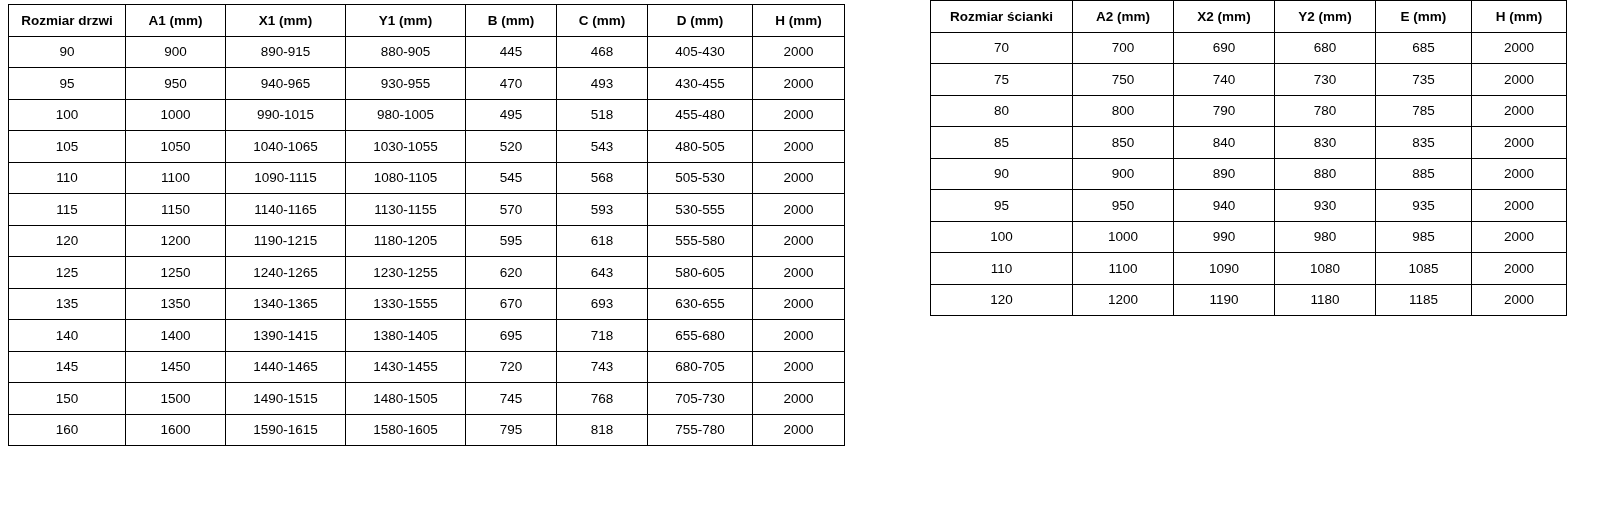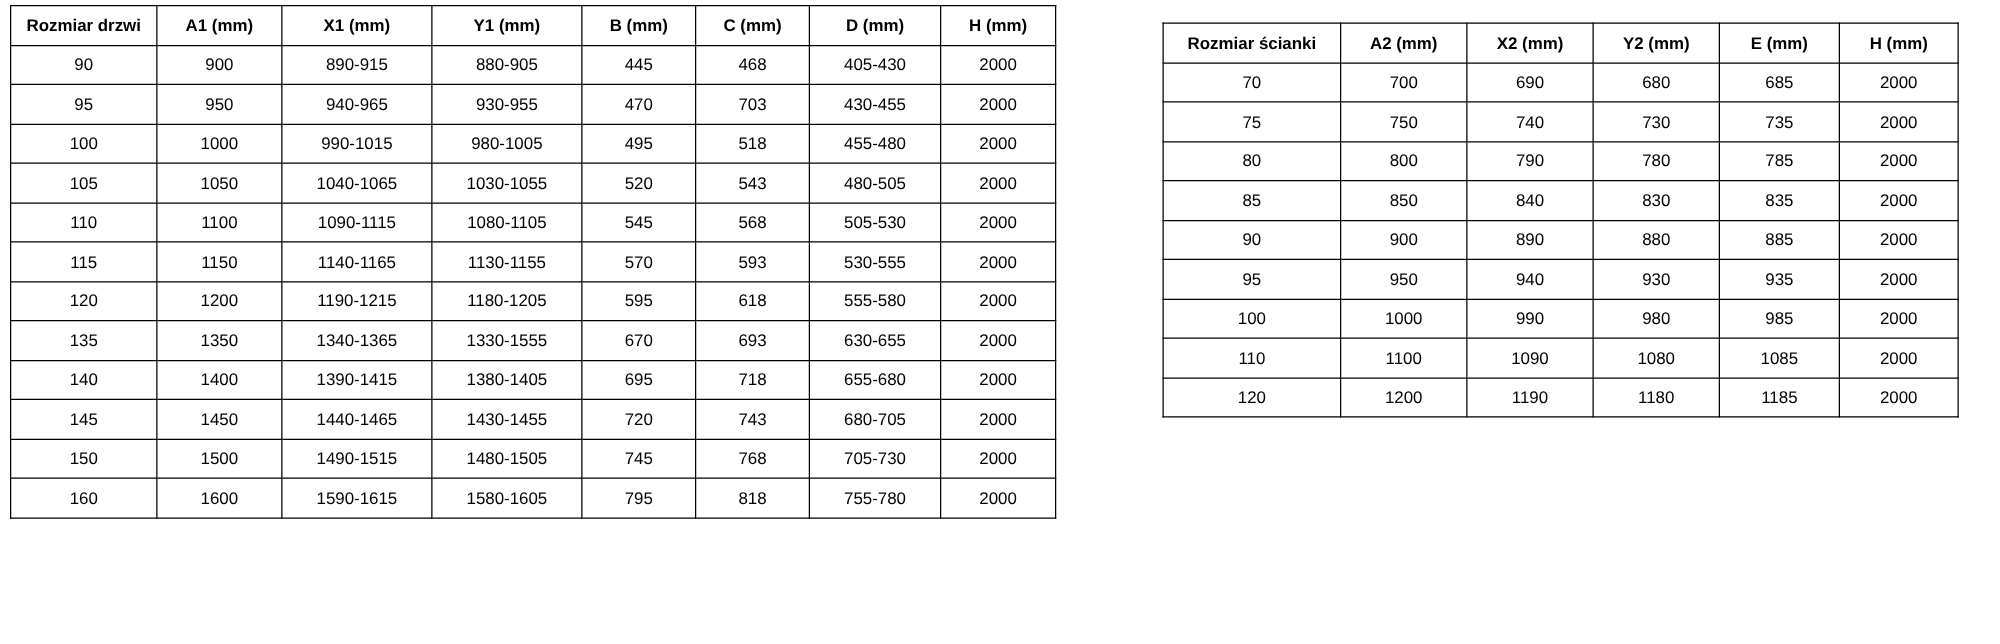--- a/index.html
+++ b/index.html
@@ -21,21 +21,21 @@
   }
   .table-wrap {
     position: absolute;
   }
   #doors-table-wrap {
     left: 8px;
     top: 4px;
   }
   #walls-table-wrap {
     left: 930px;
-    top: 18px;
+    top: 0;
   }
   table.grid {
     border-collapse: collapse;
     table-layout: fixed;
   }
   table.grid th,
   table.grid td {
     border: 1px solid #000000;
     text-align: center;
     vertical-align: middle;
@@ -106,21 +106,21 @@
             <td>468</td>
             <td>405-430</td>
             <td>2000</td>
           </tr>
           <tr>
             <td>95</td>
             <td>950</td>
             <td>940-965</td>
             <td>930-955</td>
             <td>470</td>
-            <td>703</td>
+            <td>493</td>
             <td>430-455</td>
             <td>2000</td>
           </tr>
           <tr>
             <td>100</td>
             <td>1000</td>
             <td>990-1015</td>
             <td>980-1005</td>
             <td>495</td>
             <td>518</td>
@@ -158,20 +158,30 @@
             <td>2000</td>
           </tr>
           <tr>
             <td>120</td>
             <td>1200</td>
             <td>1190-1215</td>
             <td>1180-1205</td>
             <td>595</td>
             <td>618</td>
             <td>555-580</td>
+            <td>2000</td>
+          </tr>
+          <tr>
+            <td>125</td>
+            <td>1250</td>
+            <td>1240-1265</td>
+            <td>1230-1255</td>
+            <td>620</td>
+            <td>643</td>
+            <td>580-605</td>
             <td>2000</td>
           </tr>
           <tr>
             <td>135</td>
             <td>1350</td>
             <td>1340-1365</td>
             <td>1330-1555</td>
             <td>670</td>
             <td>693</td>
             <td>630-655</td>

